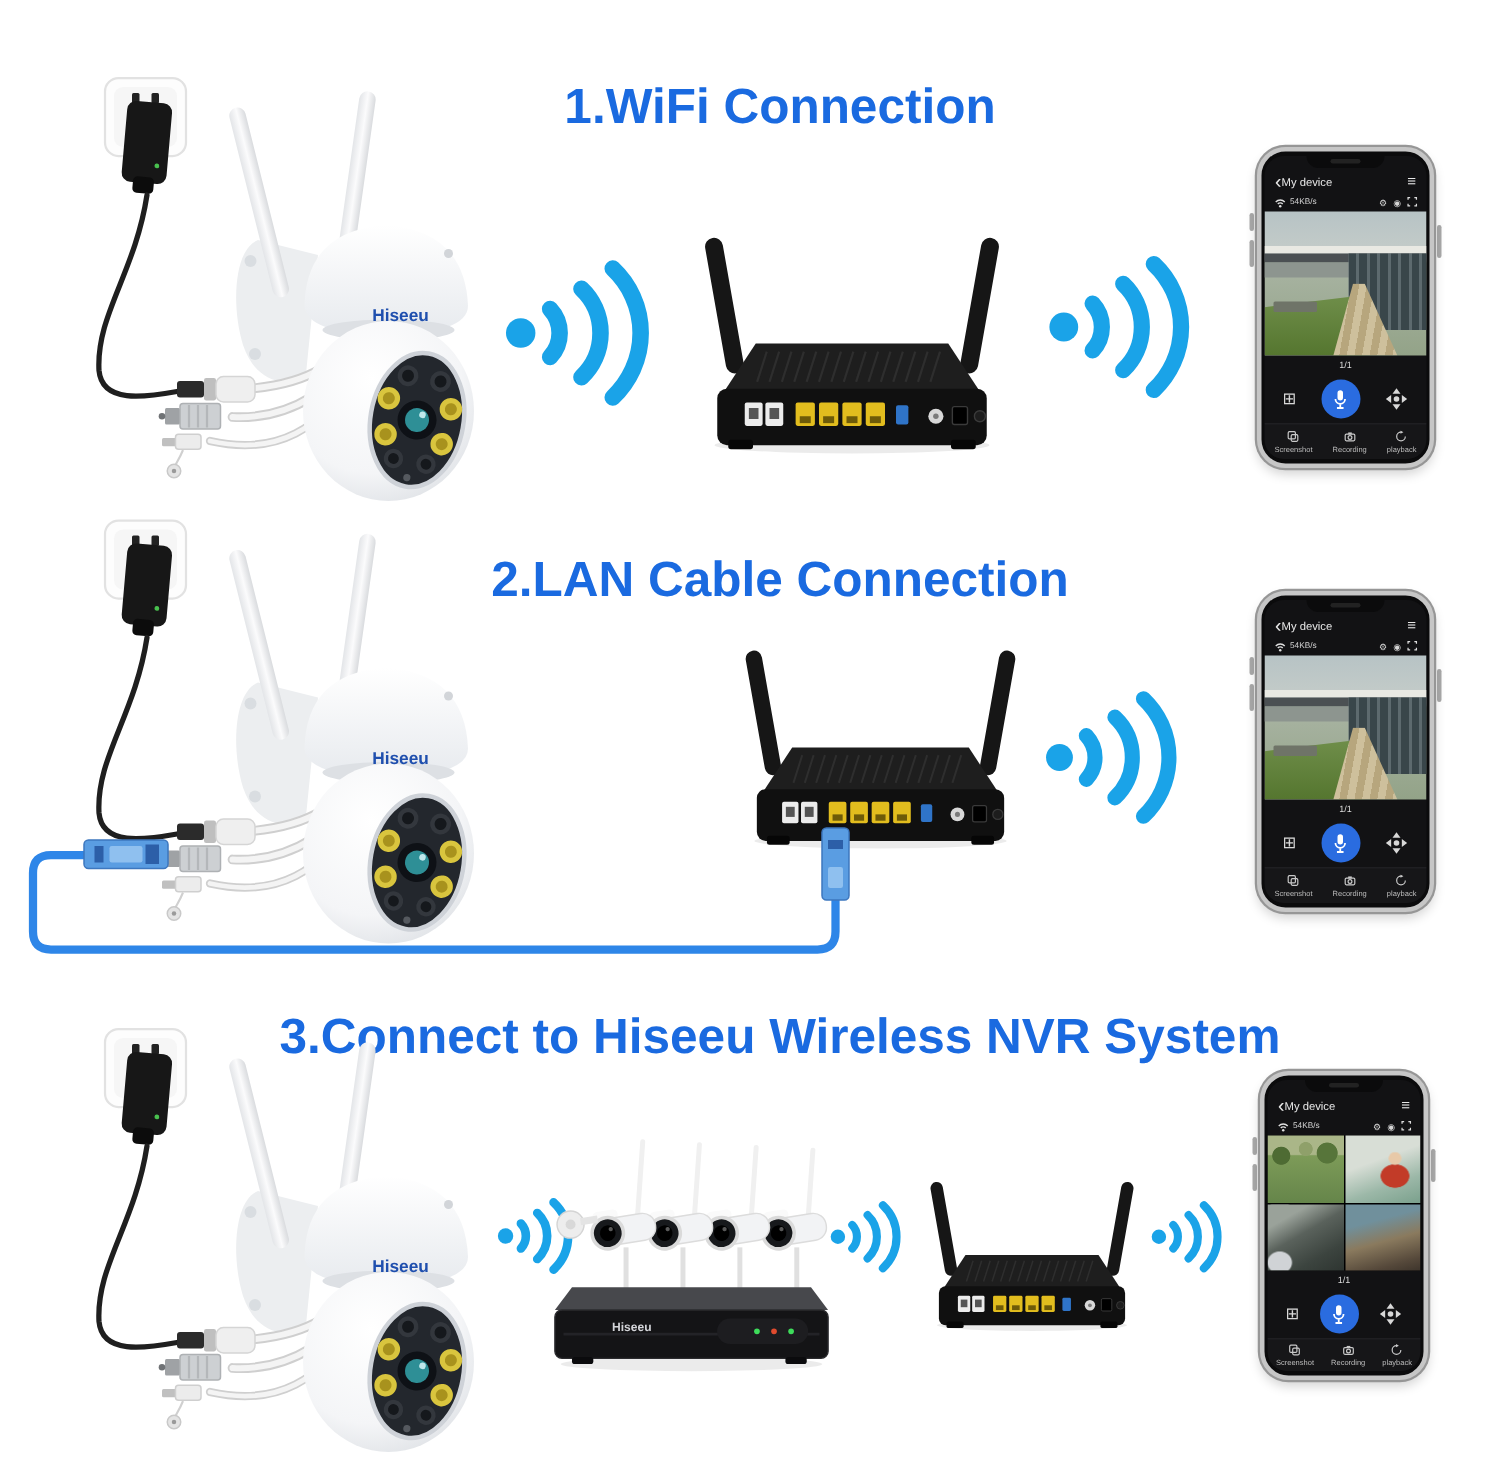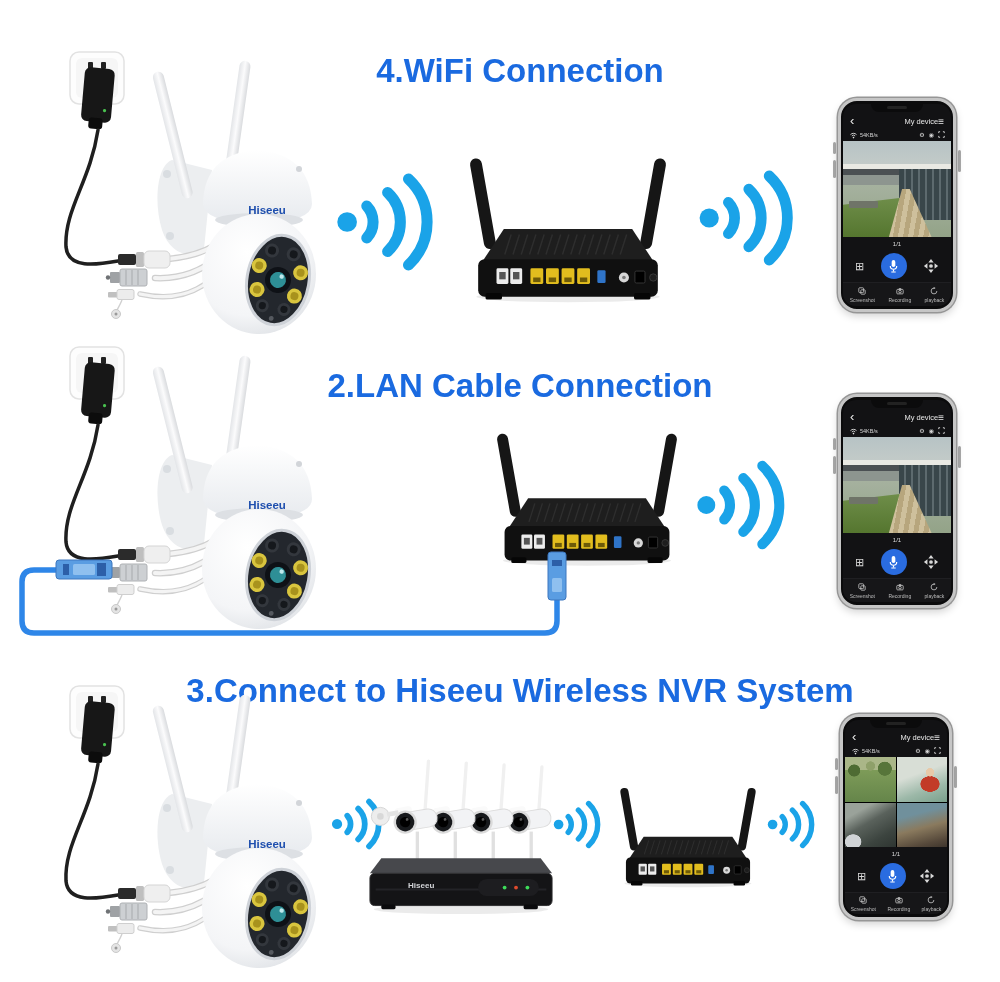--- a/index.html
+++ b/index.html
@@ -19,21 +19,21 @@
   .p-btn.l2{left:-5px;top:62px;width:3px;height:18px;}
   .p-btn.r1{right:-5px;top:52px;width:3px;height:22px;}
   .phone-screen{position:absolute;inset:6px 5px;border-radius:13px;background:#121214;
                 overflow:hidden;display:flex;flex-direction:column;color:#e8e8e8;}
   .phone-notch{position:absolute;top:6px;left:50%;transform:translateX(-50%);
                width:52px;height:8px;background:#0b0b0c;border-radius:0 0 8px 8px;z-index:3;}
   .phone-notch i{position:absolute;left:50%;top:2px;transform:translateX(-50%);
                  width:20px;height:2.5px;border-radius:2px;background:#222;}
   .p-appbar{height:22px;display:flex;align-items:flex-end;padding:0 7px 2px 7px;}
   .p-back{font-size:13px;line-height:10px;}
-  .p-title{flex:1;text-align:right;font-size:7.5px;}
+  .p-title{flex:1;text-align:left;font-size:7.5px;}
   .p-menu{font-size:10px;line-height:9px;}
   .p-status{height:13px;display:flex;align-items:center;justify-content:space-between;
             padding:0 6px;font-size:5.5px;color:#d5d5d5;}
   .p-wifi{display:flex;align-items:center;gap:2px;}
   .p-sicons{display:flex;align-items:center;gap:4px;font-size:6px;}
   .p-scene{height:96px;position:relative;}
   .p-pager{height:13px;display:flex;align-items:center;justify-content:center;
            font-size:6px;color:#dcdcdc;}
   .p-controls{height:32px;display:flex;align-items:center;justify-content:space-between;
               padding:0 12px;}
@@ -298,21 +298,21 @@
             <circle cx="158" cy="145" r="2" fill="#e04b2e"></circle>
             <circle cx="170" cy="145" r="2" fill="#3ddc5a"></circle>
             <rect x="16" y="163" width="15" height="5" rx="2" fill="#0b0b0d"></rect>
             <rect x="166" y="163" width="15" height="5" rx="2" fill="#0b0b0d"></rect>
           </g>
         </g>
       </symbol>
     </defs>
   </svg>
 
-  <div class="section-title" style="top:52px">4.WiFi Connection</div>
+  <div class="section-title" style="top:52px">1.WiFi Connection</div>
 
   <svg class="dev" style="left:60px;top:42px" width="280" height="300">
       <use href="#sym-camera"></use>
     </svg>
   <svg class="dev" style="left:332px;top:168px" width="126" height="108">
       <use href="#sym-wifi"></use>
     </svg>
   <svg class="dev" style="left:458px;top:150px" width="220" height="156">
       <use href="#sym-router"></use>
     </svg>

